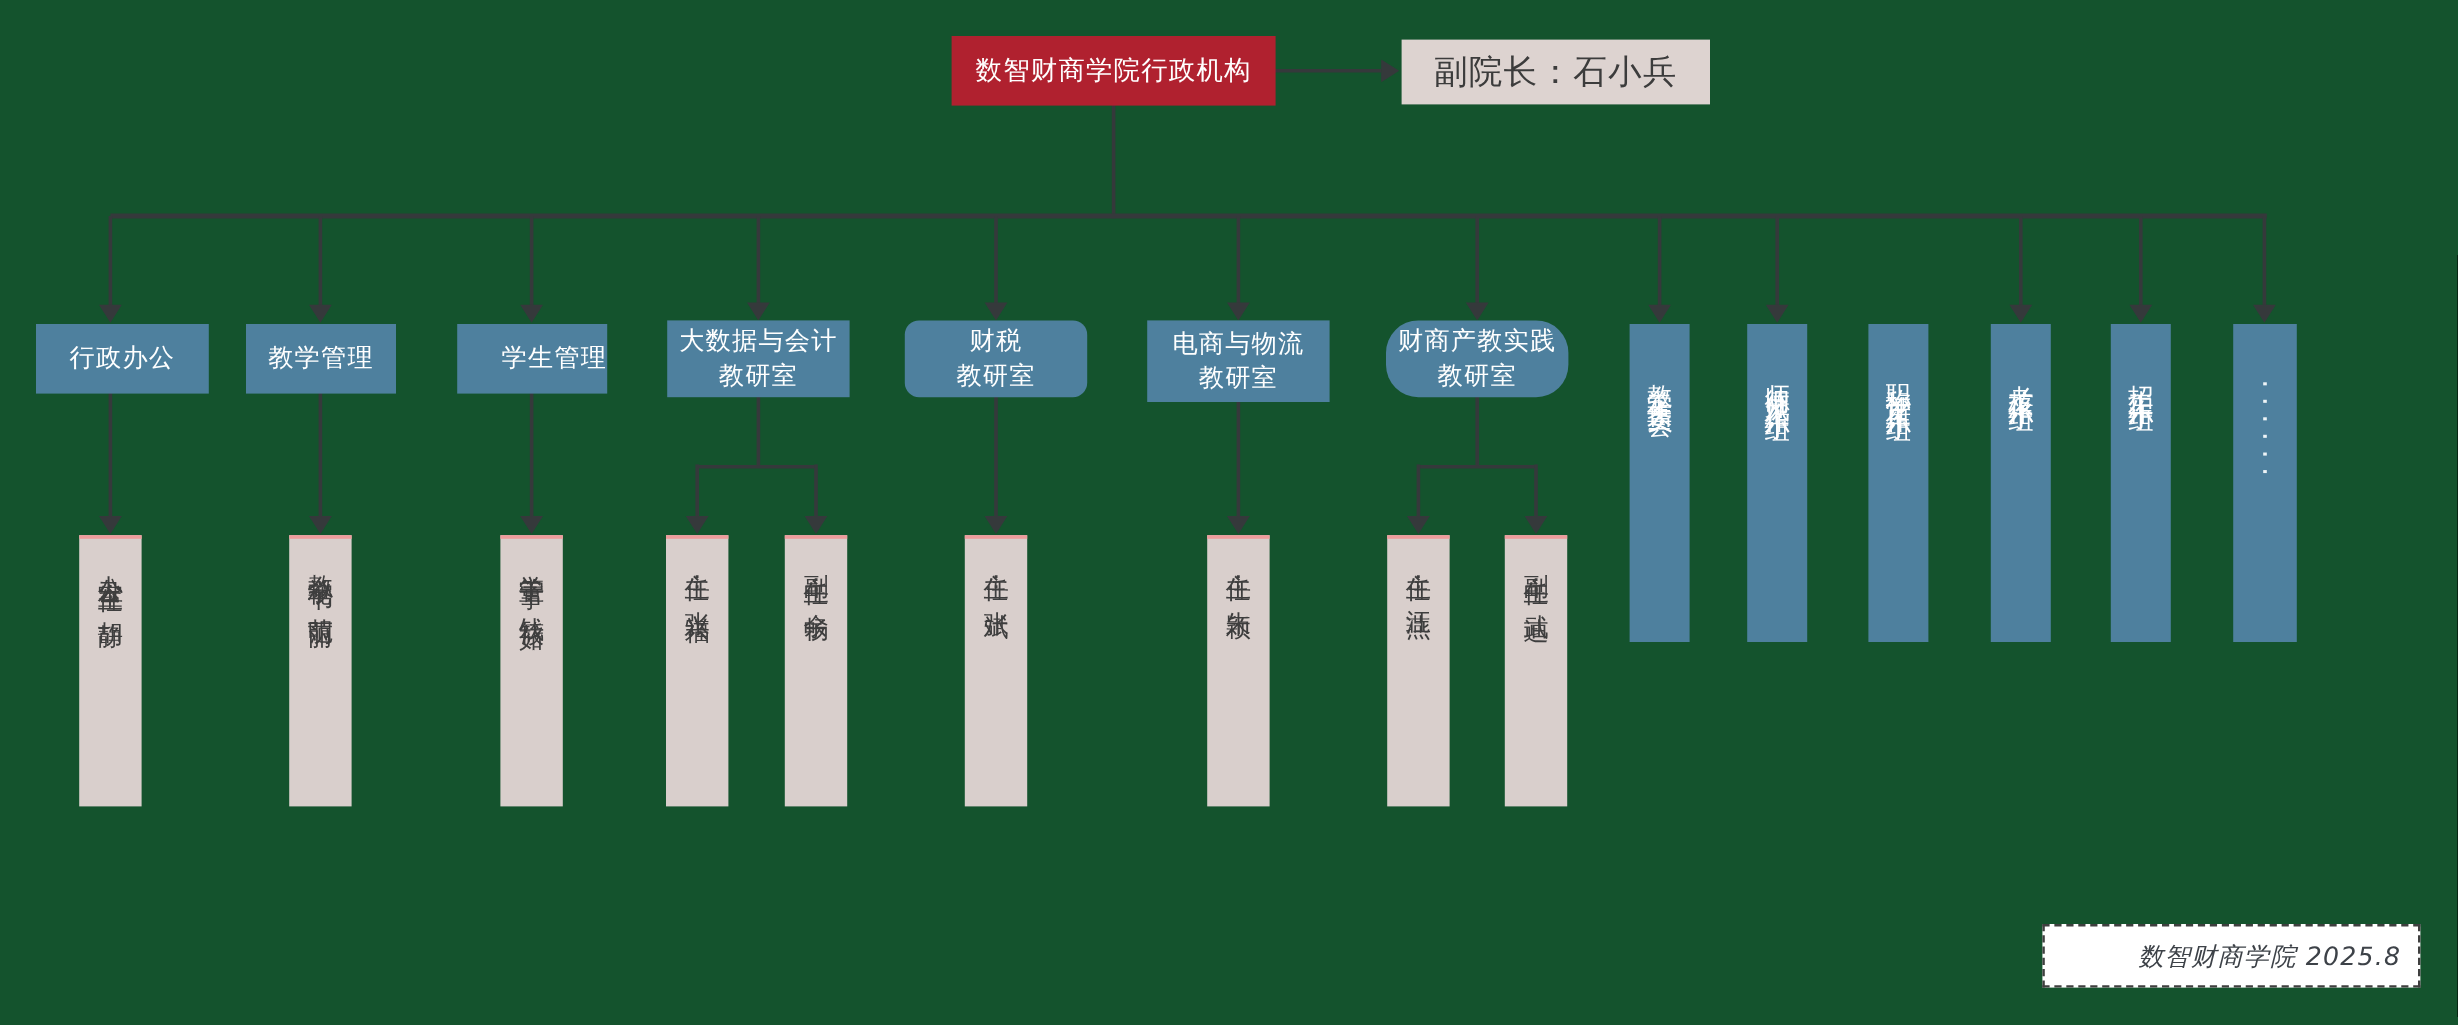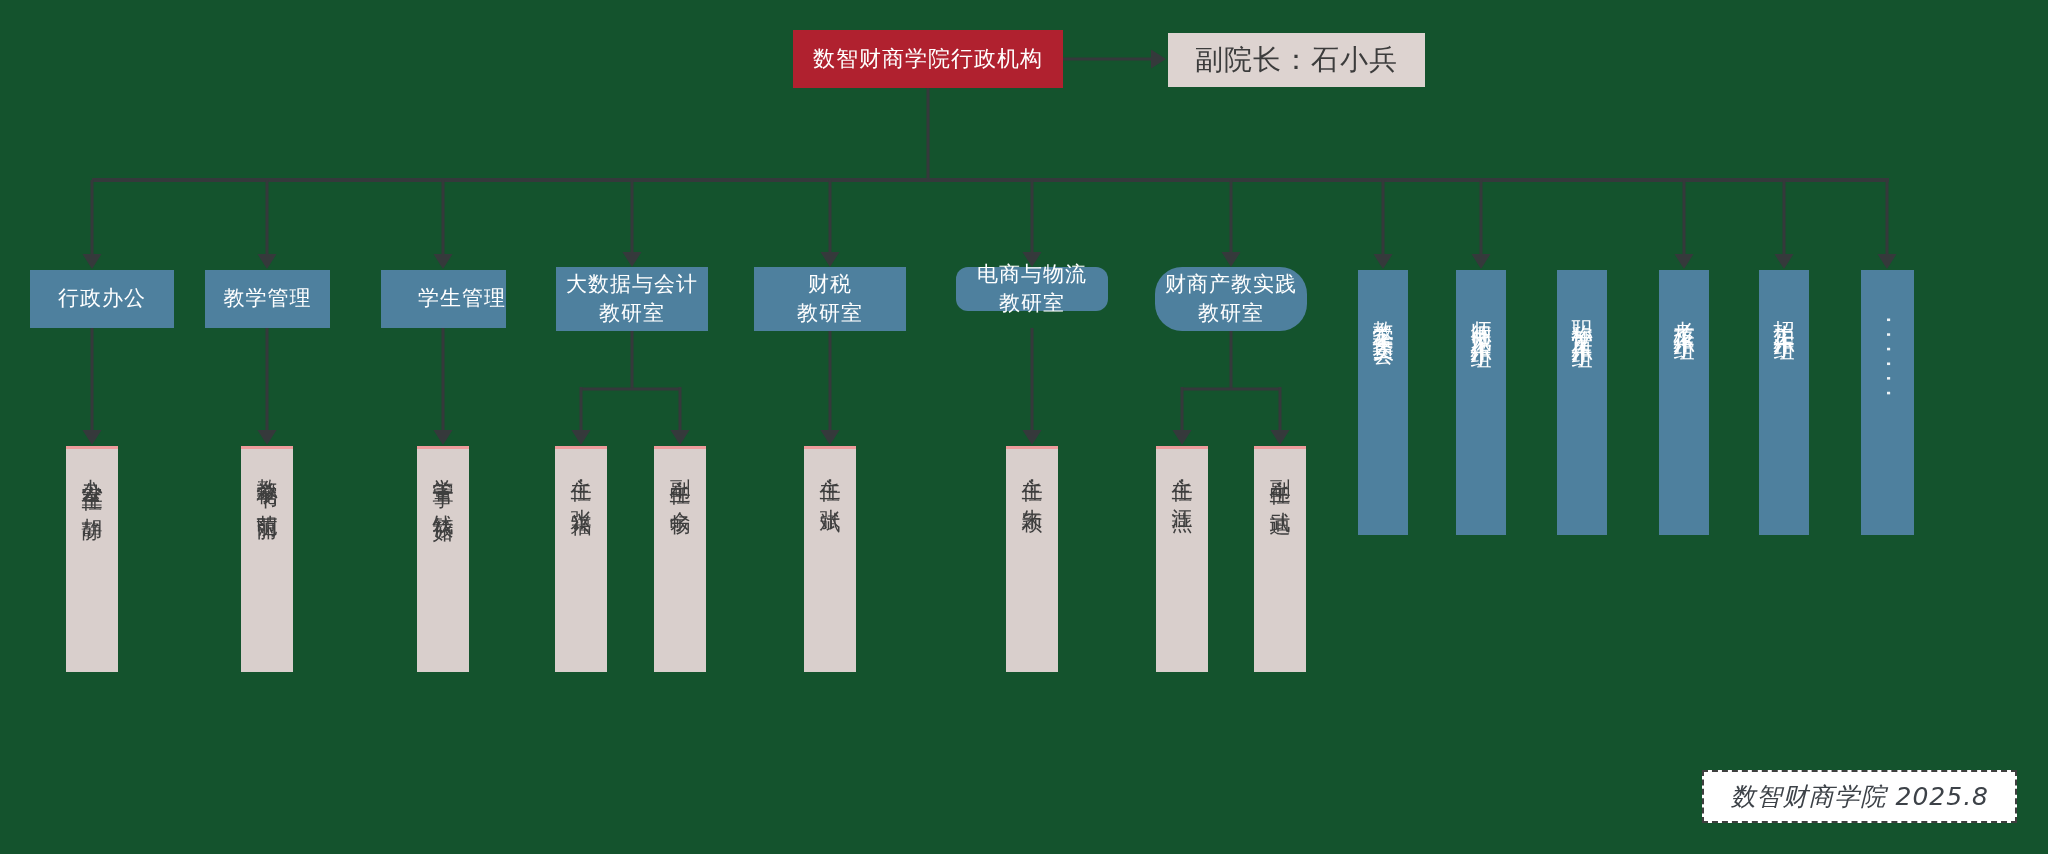--- a/index.html
+++ b/index.html
@@ -77,23 +77,23 @@
   .staff-box .v-text {
     writing-mode: vertical-rl;
     font-size: 21px;
     letter-spacing: 3px;
     color: #3e3e3e;
   }
   .footer-box {
     background: #ffffff;
     border: 2px dashed #3f3f3f;
     justify-content: flex-end;
-    padding-right: 26px;
+    padding-right: 14px;
     font-style: italic;
-    font-size: 25px;
+    font-size: 21px;
     color: #3d4248;
     letter-spacing: 1px;
   }
   .cline { stroke: #35393b; stroke-width: 3; fill: none; }
   .crail { stroke: #35393b; stroke-width: 4; fill: none; }
   .chead { fill: #35393b; stroke: none; }
 </style>
 </head>
 <body>
 
@@ -187,25 +187,25 @@
   <div class="box dept-box" style="left:205px; top:270px; width:125px; height:58px;">
     <span class="pre">教学管理</span>
   </div>
   <div class="box dept-box" style="left:381px; top:270px; width:125px; height:58px;justify-content:flex-end;">
     <span class="pre">学生管理</span>
   </div>
   <div class="box dept-box" style="left:556px; top:267px; width:152px; height:64px;">
     <span class="pre">大数据与会计
 教研室</span>
   </div>
-  <div class="box dept-box" style="left:754px; top:267px; width:152px; height:64px;">
+  <div class="box dept-box" style="left:754px; top:267px; width:152px; height:64px;border-radius:12px;">
     <span class="pre">财税
 教研室</span>
   </div>
-  <div class="box dept-box" style="left:956px; top:267px; width:152px; height:44px;border-radius:12px;">
+  <div class="box dept-box" style="left:956px; top:267px; width:152px; height:68px;">
     <span class="pre">电商与物流
 教研室</span>
   </div>
   <div class="box dept-box" style="left:1155px; top:267px; width:152px; height:64px;border-radius:27px;">
     <span class="pre">财商产教实践
 教研室</span>
   </div>
 
   <div class="box committee-box" style="left:1358px; top:270px; width:50px; height:265px;">
     <span class="v-text">教学工作委员会</span>

